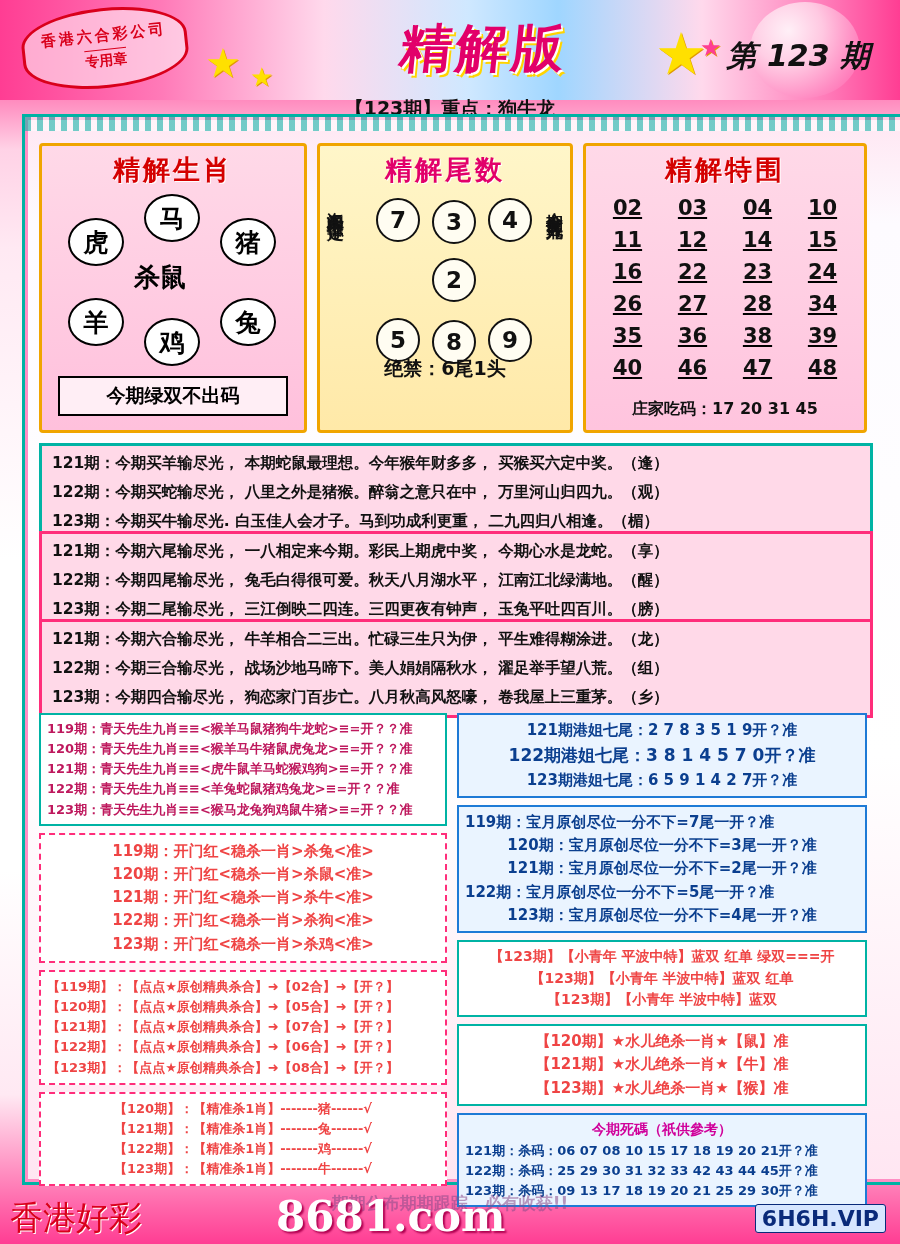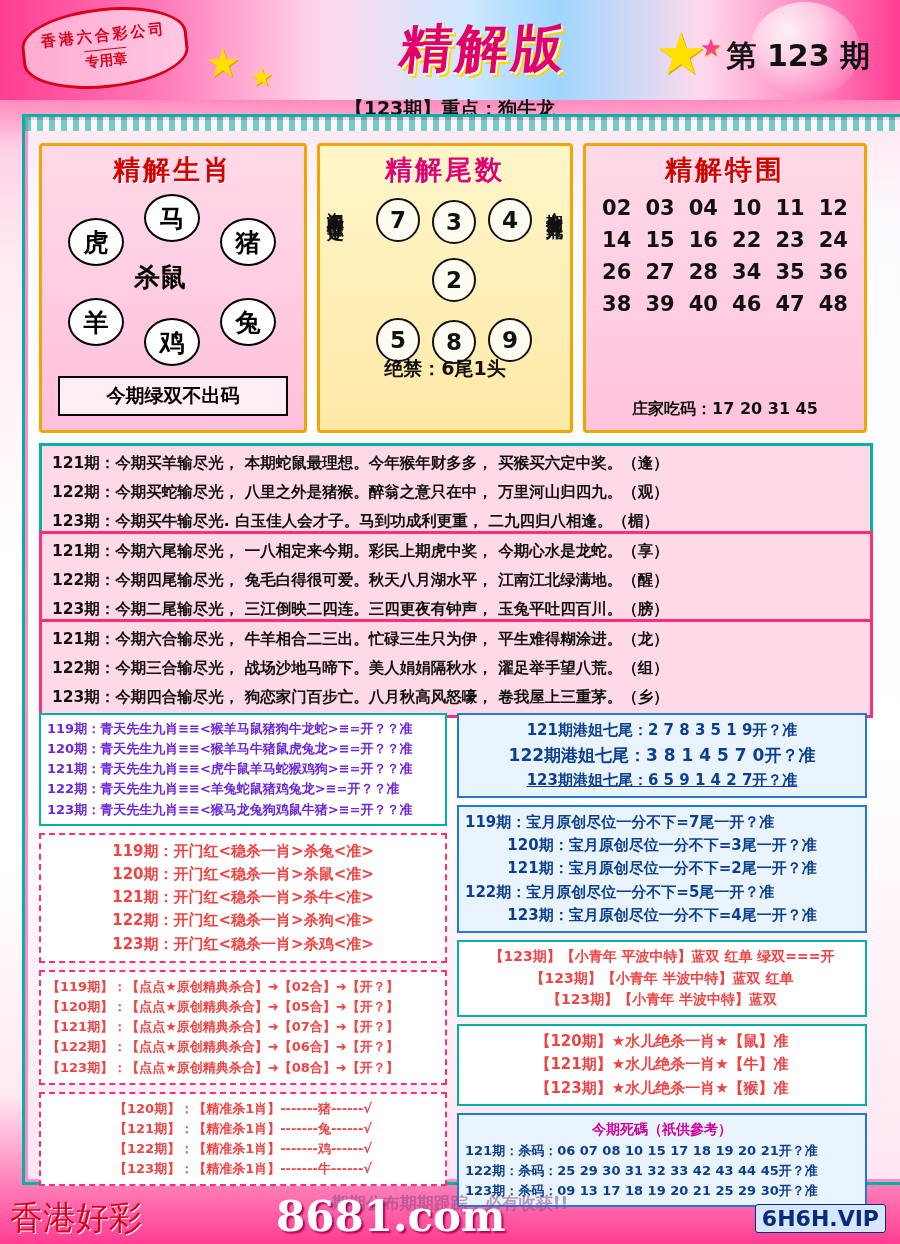--- a/index.html
+++ b/index.html
@@ -34,21 +34,21 @@
     position:absolute;left:400px;top:14px;
     font-size:52px;font-weight:bold;
     color:#e2006a;
     text-shadow:2px 2px 0 #fff, 4px 4px 0 #ffd400;
     letter-spacing:4px;
     font-family:"DejaVu Serif","Liberation Serif",serif;
     transform:skewX(-6deg);
   }
   .issue{
     position:absolute;right:30px;top:36px;
-    font-size:30px;font-weight:bold;color:#111;
+    font-size:30px;font-weight:bold;color:#111;font-style:italic;
   }
   .orb{
     position:absolute;right:40px;top:2px;width:110px;height:96px;border-radius:50%;
     background:radial-gradient(circle at 35% 30%,#ffffff 0%,#ffd5e8 35%,#ff8ec4 70%,#ff5aa8 100%);
     opacity:.85;
   }
   .star{position:absolute;color:#ffe000;text-shadow:1px 1px 0 #e09a00;}
   .subtitle{
     position:absolute;left:0;top:96px;width:900px;text-align:center;
     font-size:19px;font-weight:bold;color:#111;
@@ -107,22 +107,22 @@
     position:absolute;top:8px;writing-mode:vertical-rl;text-orientation:upright;
     font-size:17px;font-weight:bold;color:#111;letter-spacing:2px;line-height:1.1;
   }
   .vtextL{left:6px;}
   .vtextR{right:6px;}
   .jinjin{
     position:absolute;bottom:8px;left:0;width:100%;text-align:center;
     font-size:19px;font-weight:bold;color:#111;
   }
   .numgrid{
-    display:grid;grid-template-columns:repeat(6,1fr);
-    gap:8px 2px;padding:6px 10px 0;
+    display:grid;grid-template-columns:repeat(4,1fr);
+    gap:8px 2px;padding:6px 10px 0;text-decoration:underline;
   }
   .numgrid div{
     text-align:center;font-size:21px;font-weight:bold;color:#111;
   }
   .eatcode{
     position:absolute;bottom:10px;left:0;width:100%;text-align:center;
     font-size:16px;font-weight:bold;color:#111;
   }
   
   .rowgroup{
@@ -140,21 +140,21 @@
   
   .cols{position:absolute;left:14px;top:596px;width:828px;height:450px;display:flex;gap:10px;}
   .colL{width:408px;}
   .colR{flex:1;}
   .panel{
     border:2px solid #ff2d7a;background:#ffeef5;margin-bottom:7px;padding:4px 6px;
   }
   .panel.blue{border-color:#1e7ad6;background:#eaf4ff;}
   .panel.teal{border-color:#00b3a4;background:#fff;}
   .pline{font-size:13px;color:#ef4444;font-weight:bold;line-height:1.55;white-space:nowrap;}
-  .pline.c{color:#6d28d9;}
+  .pline.c{color:#be185d;}
   .pline.blue{color:#0b3f8f;}
   .dashed{border:2px dashed #ff2d7a;background:#fff;margin-bottom:7px;padding:5px 6px;}
   .center{text-align:center;}
   .ptitle{text-align:center;font-size:14px;font-weight:bold;color:#d0009a;padding:2px 0;}
   
   .footnote{
     position:absolute;left:0;top:1192px;width:900px;text-align:center;
     font-size:17px;font-weight:bold;color:#8a4b8a;opacity:.55;
   }
   .brandL{
@@ -304,21 +304,21 @@
           <div class="pline" style="text-align:center;">【121期】：【精准杀1肖】-------兔------√</div>
           <div class="pline" style="text-align:center;">【122期】：【精准杀1肖】-------鸡------√</div>
           <div class="pline" style="text-align:center;">【123期】：【精准杀1肖】-------牛------√</div>
         </div>
       </div>
 
       <div class="colR">
         <div class="panel blue">
           <div class="pline blue" style="text-align:center;font-size:15px;">121期港姐七尾：2 7 8 3 5 1 9开？准</div>
           <div class="pline blue" style="text-align:center;font-size:17px;">122期港姐七尾：3 8 1 4 5 7 0开？准</div>
-          <div class="pline blue" style="text-align:center;font-size:15px;text-decoration:underline;">123期港姐七尾：6 5 9 1 4 2 7开？准</div>
+          <div class="pline blue" style="text-align:center;font-size:15px;">123期港姐七尾：6 5 9 1 4 2 7开？准</div>
         </div>
         <div class="panel blue">
           <div class="pline blue" style="font-size:15px;">119期：宝月原创尽位一分不下=7尾一开？准</div>
           <div class="pline blue" style="text-align:center;font-size:15px;">120期：宝月原创尽位一分不下=3尾一开？准</div>
           <div class="pline blue" style="text-align:center;font-size:15px;">121期：宝月原创尽位一分不下=2尾一开？准</div>
           <div class="pline blue" style="text-align:left;font-size:15px;">122期：宝月原创尽位一分不下=5尾一开？准</div>
           <div class="pline blue" style="text-align:center;font-size:15px;">123期：宝月原创尽位一分不下=4尾一开？准</div>
         </div>
         <div class="panel teal">
           <div class="pline" style="text-align:center;font-size:14px;">【123期】【小青年 平波中特】蓝双    红单   绿双===开</div>

